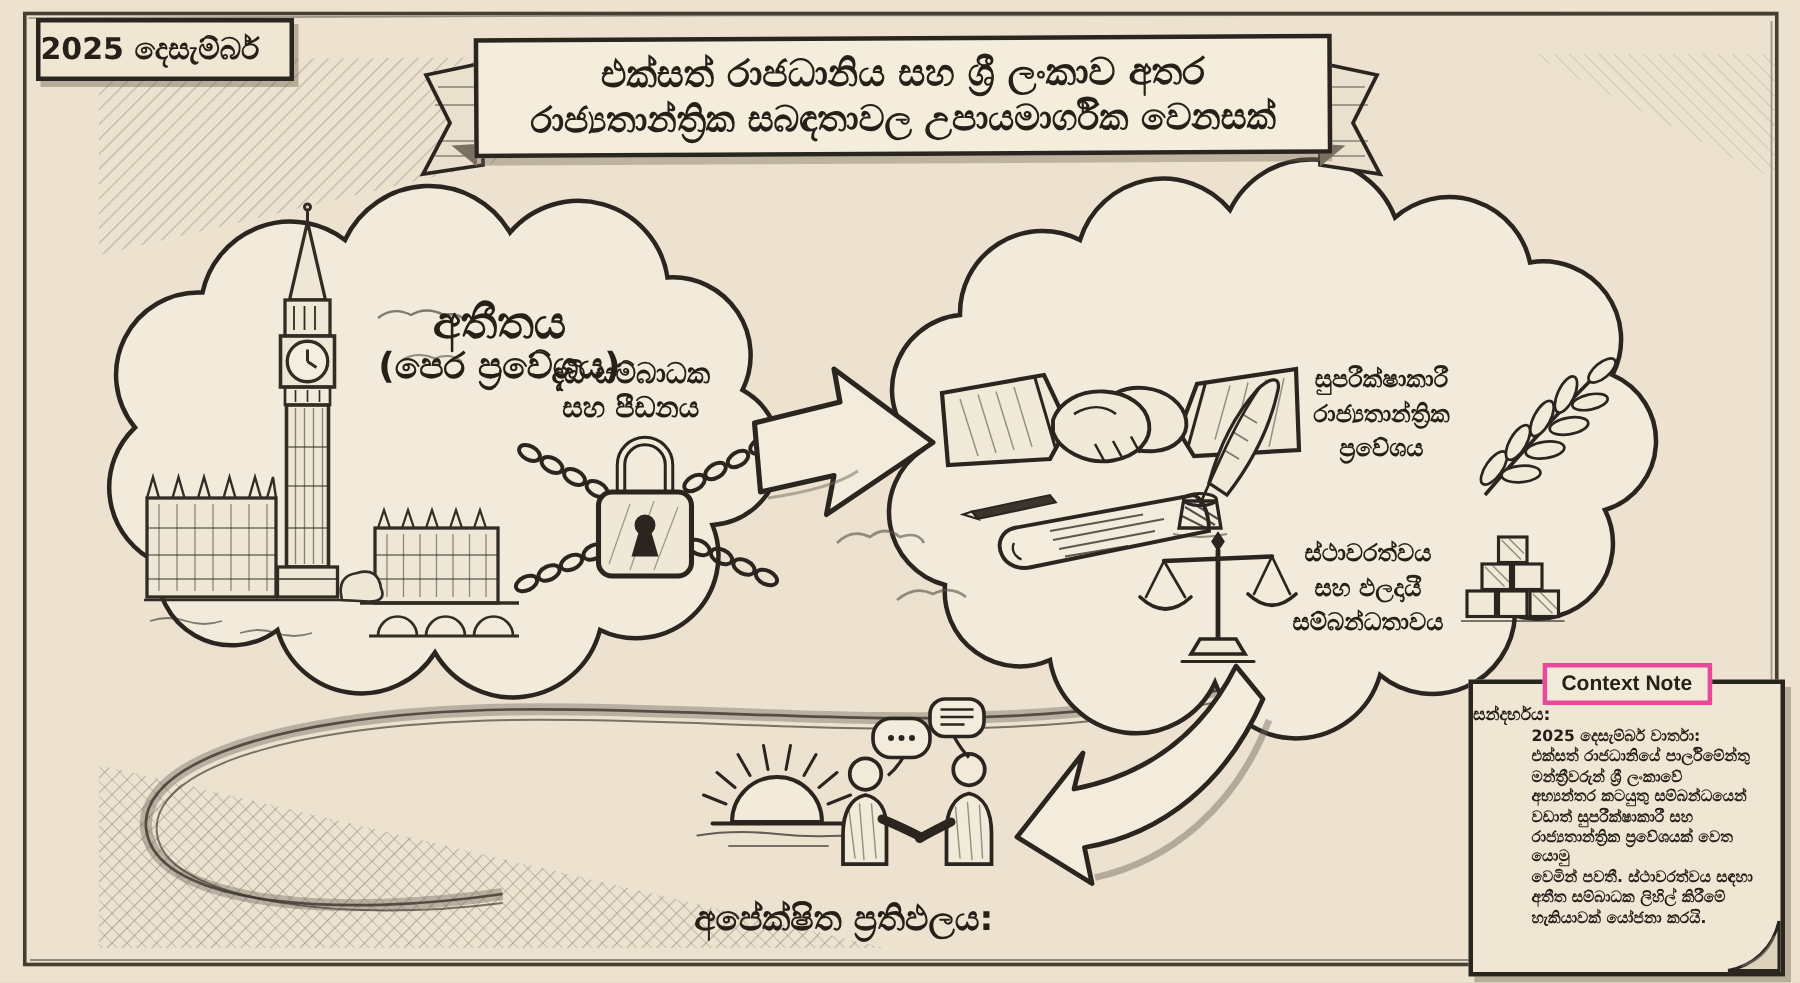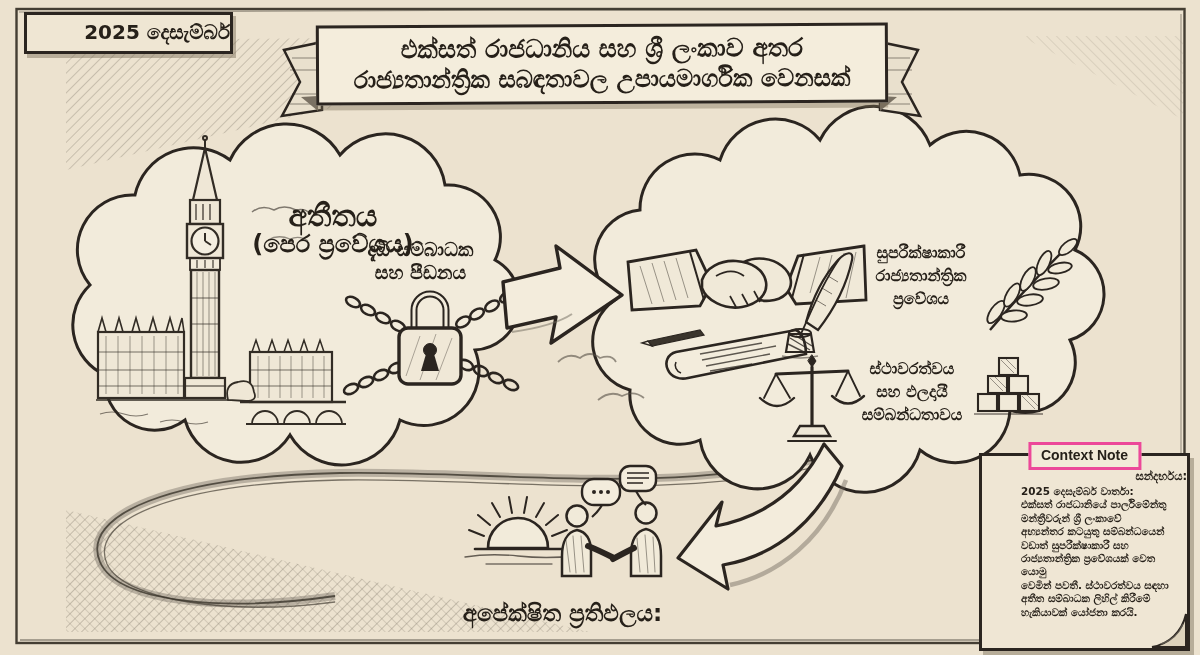--- a/index.html
+++ b/index.html
@@ -2,21 +2,21 @@
 <html><head>
 <meta charset="utf-8">
 <style>
   html,body{margin:0;padding:0;background:#e6dcc8;}
   .stage{position:relative;width:1200px;height:655px;background:#ece2cf;overflow:hidden;
          font-family:"DejaVu Sans","Liberation Sans",sans-serif;color:#262019;}
   svg.art{position:absolute;left:0;top:0;z-index:1;}
   .txt{position:absolute;z-index:3;font-weight:bold;text-align:center;white-space:pre-line;color:#262019;}
   #date-box{position:absolute;z-index:3;left:24px;top:12px;width:166px;height:36px;
             background:#efe6d3;border:3px solid #2b2520;font-size:20px;font-weight:bold;
-            line-height:34px;text-align:right;box-shadow:3px 4px 0 rgba(122,109,86,.45);padding-left:37px;}
+            line-height:34px;text-align:left;box-shadow:3px 4px 0 rgba(122,109,86,.45);}
   #banner-box{position:absolute;z-index:3;left:316px;top:24px;width:566px;height:74px;
               background:#f4edDC;background:#f4eddc;border:3px solid #2b2520;transform:rotate(-.3deg);
               display:flex;flex-direction:column;justify-content:center;align-items:center;
               box-shadow:0 5px 0 rgba(122,109,86,.4);}
   #banner-box .l1{font-size:25px;font-weight:bold;line-height:31px;}
   #banner-box .l2{font-size:24px;font-weight:bold;line-height:31px;}
   .cloud-head{position:absolute;z-index:3;text-align:center;}
   .cloud-head .t{font-size:30px;font-weight:bold;line-height:32px;}
   .cloud-head .s{font-size:24px;font-weight:bold;line-height:24px;}
   #past-head{left:243px;top:160px;width:180px;margin-top:40px;}
@@ -24,21 +24,21 @@
   #past-point{left:338px;top:238px;width:165px;font-size:19px;line-height:23px;}
   #future-point1{left:851px;top:241px;width:140px;font-size:16px;line-height:23px;}
   #future-point2{left:848px;top:357px;width:128px;font-size:16px;line-height:23px;}
   #outcome-text{left:425px;top:567px;width:275px;font-size:23px;line-height:31px;}
   #context-note{position:absolute;z-index:3;left:979px;top:453px;width:205px;height:192px;
                 background:#efe6d4;border:3px solid #2b2520;box-shadow:4px 5px 0 rgba(120,108,86,.45);}
   #context-note .tab{position:absolute;top:-14px;left:50%;transform:translateX(-50%);
                      background:#f2ead8;border:3px solid #ec4899;padding:0 10px;height:22px;
                      font-family:"Liberation Sans","DejaVu Sans",sans-serif;
                      font-size:14px;font-weight:bold;line-height:21px;white-space:nowrap;}
-  #context-note .hd{margin-top:13px;text-align:right;font-size:11.5px;font-weight:bold;}
+  #context-note .hd{margin-top:13px;text-align:left;font-size:11.5px;font-weight:bold;}
   #context-note .bd{padding:2px 16px 0 8px;font-size:10.4px;font-weight:bold;line-height:13.4px;
                     text-align:left;white-space:pre-line;margin-left:31px;}
   #note-curl{position:absolute;right:-2px;bottom:-2px;}
 </style>
 </head>
 <body>
 
 <div class="stage">
 
   <svg class="art" width="1200" height="655" viewBox="0 0 1200 655">

